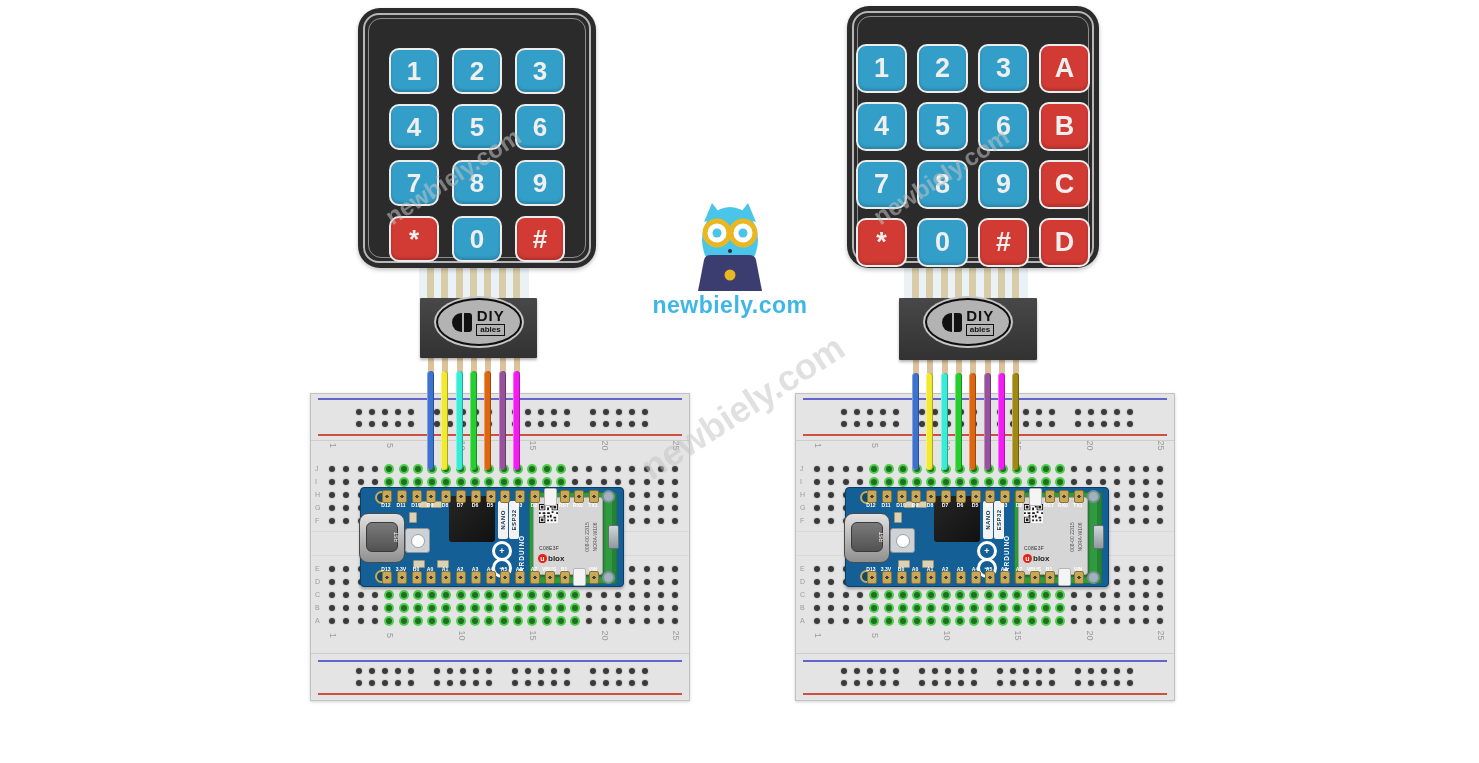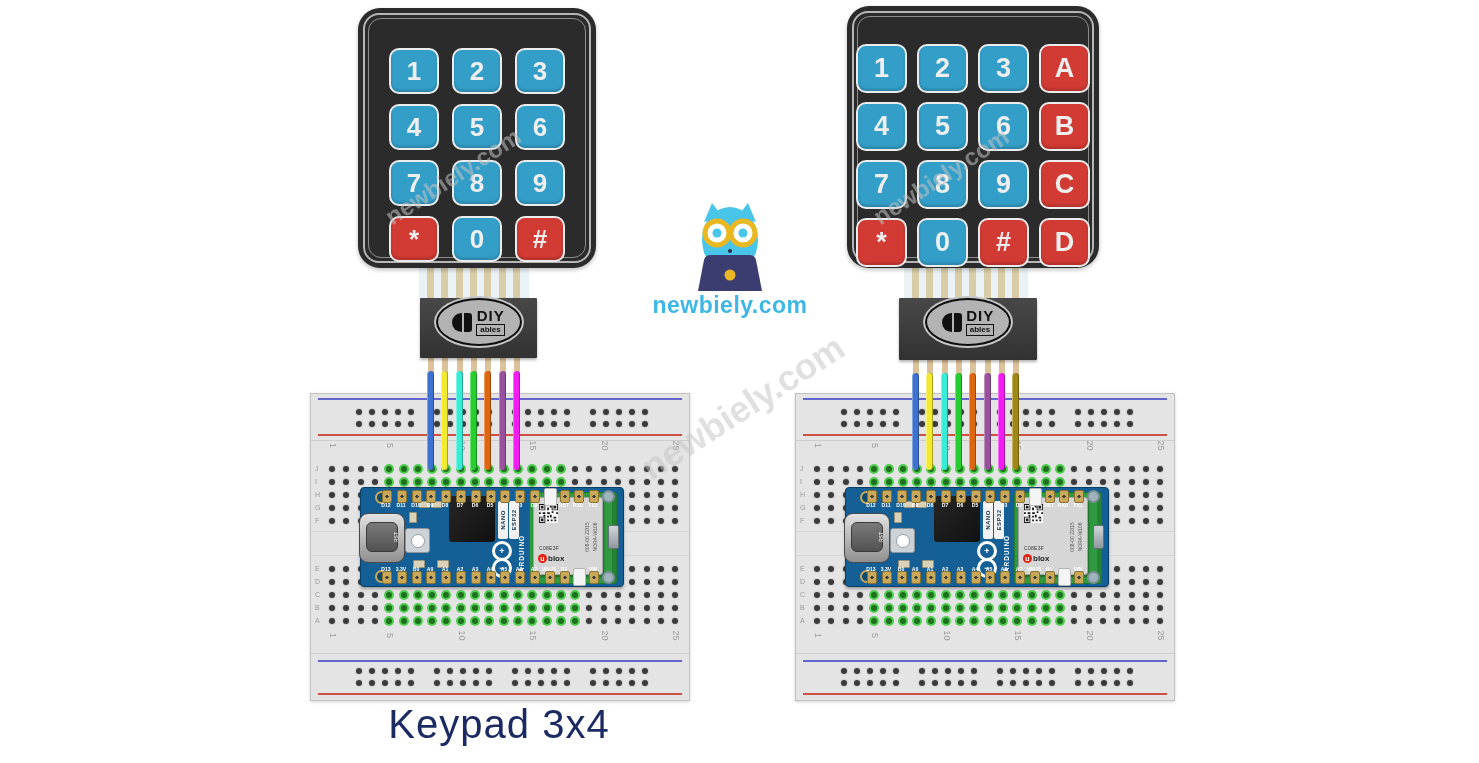--- a/index.html
+++ b/index.html
@@ -650,21 +650,20 @@
         <div class="pinlabel" style="left: 162px; bottom: 14px;">A7</div>
         <div class="pad" style="left: 183.8px; bottom: 2px;"></div>
         <div class="pinlabel" style="left: 176.8px; bottom: 14px;">VBUS</div>
         <div class="pad" style="left: 198.6px; bottom: 2px;"></div>
         <div class="pinlabel" style="left: 191.6px; bottom: 14px;">B1</div>
         <div class="pin-white" style="left: 212.4px; bottom: 0px;"></div>
         <div class="pad" style="left: 228.2px; bottom: 2px;"></div>
         <div class="pinlabel" style="left: 221.2px; bottom: 14px;">VIN</div>
       </div>
   </div>
-  <div class="caption" style="left: 310px; top: 702px; width: 378px;">Keypad 3x4</div>
 </section>
 
 <section class="diagram dg1">
   <div class="keypad" style="left: 847px; top: 6px; width: 252px; height: 262px;">
     <div class="keys" style="grid-template-columns: repeat(4, auto);">
         <div class="key blue">1</div>
         <div class="key blue">2</div>
         <div class="key blue">3</div>
         <div class="key red">A</div>
         <div class="key blue">4</div>

